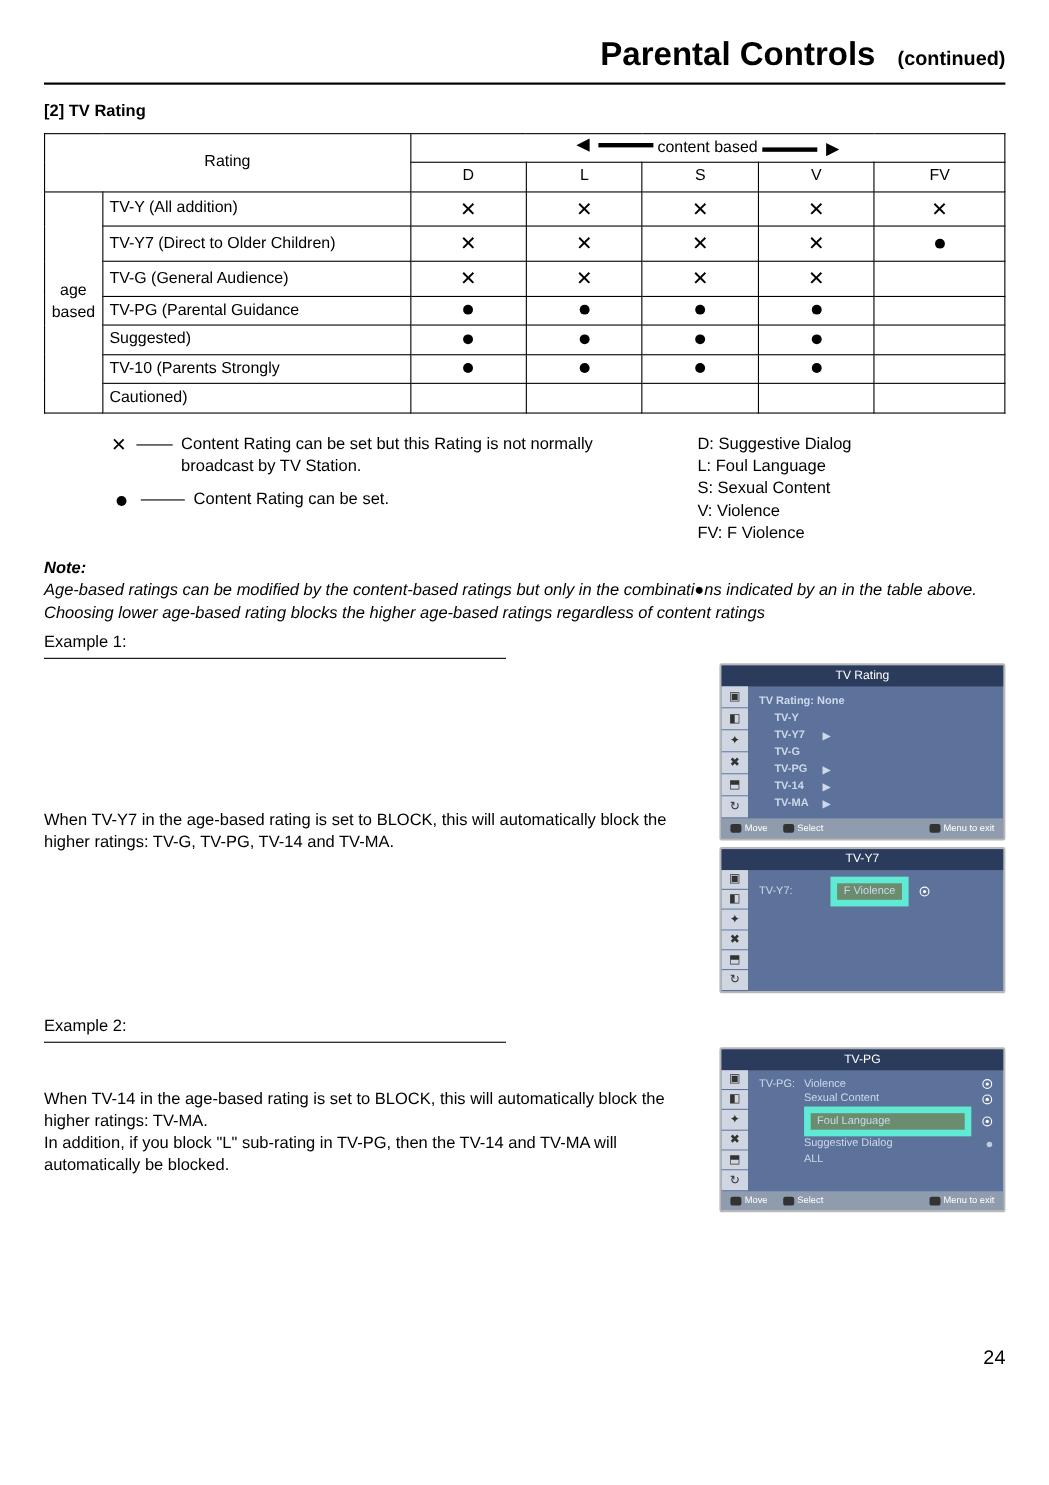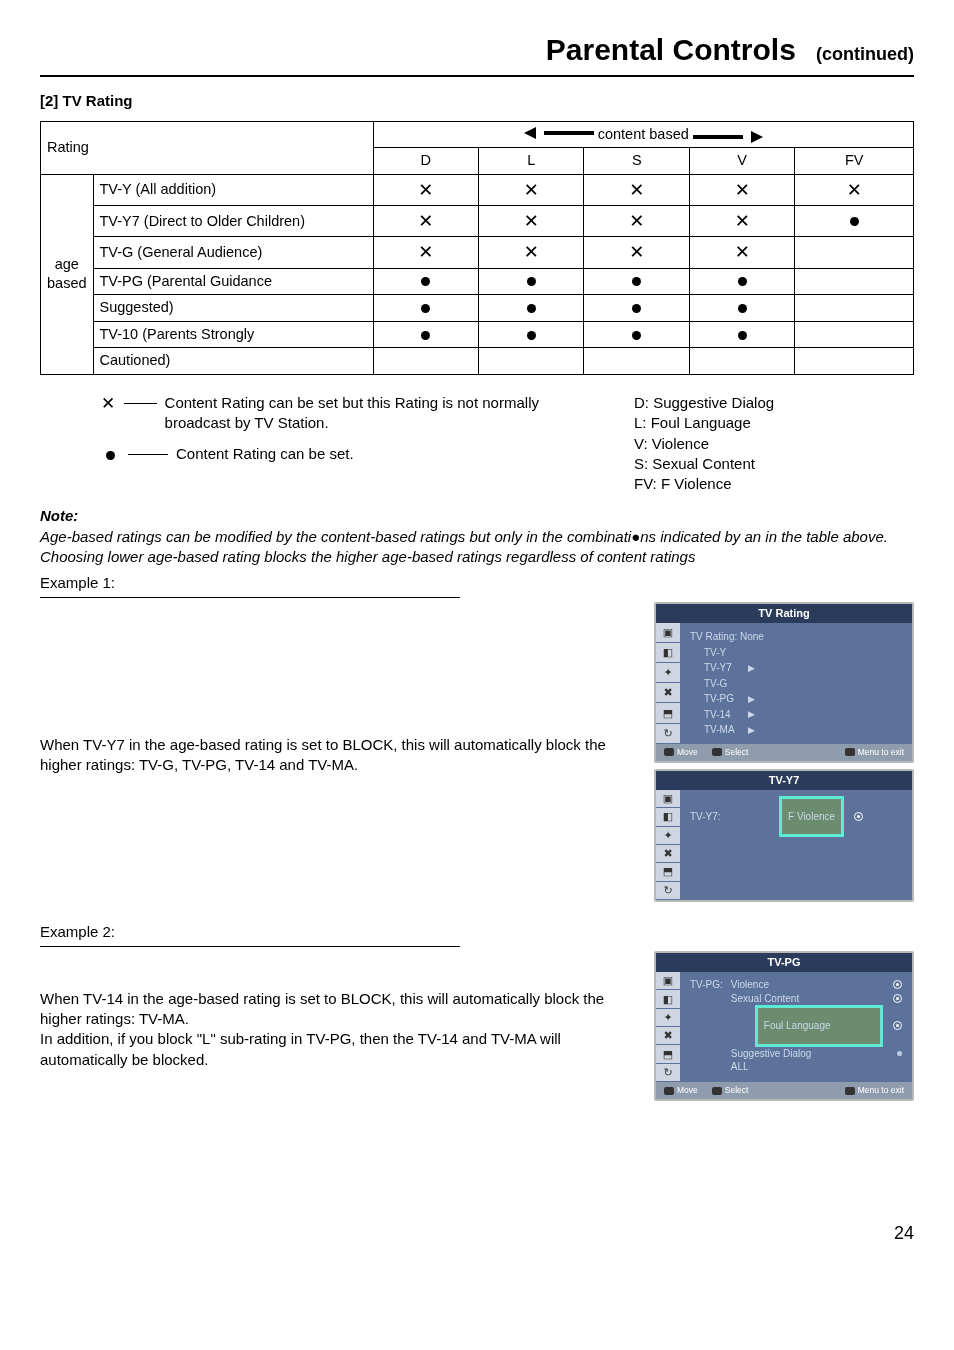--- a/index.html
+++ b/index.html
@@ -41,32 +41,32 @@
   .legend-line { width: 40px; border-top: 1px solid #000; margin-top: 10px; }
   .legend-right { flex: 0 0 280px; }
   .note-heading { font-weight: bold; font-style: italic; margin-top: 12px; }
   .note-body { font-style: italic; text-align: justify; }
   .example-label { margin-top: 6px; margin-bottom: 4px; }
   .example-block { display: flex; gap: 14px; align-items: center; }
   .example-text-2 { flex: 1; padding-top: 6px; }
   .hr-short { border-top: 1px solid #000; width: 48%; margin-bottom: 4px; }
   .osd-stack { width: 260px; display: flex; flex-direction: column; gap: 6px; }
   .osd { background: #5c729b; border: 2px solid #b8b8b8; border-radius: 2px; color: #fff; font-family: Arial, sans-serif; font-size: 10px; position: relative; }
-  .osd-title { background: #2a3b5c; text-align: center; font-weight: bold; padding: 2px 0; font-size: 11px; }
+  .osd-title { background: #2a3b5c; text-align: center; font-weight: normal; padding: 2px 0; font-size: 11px; }
   .osd-body { display: flex; }
   .osd-iconcol { width: 24px; background: #7a8fb0; display: flex; flex-direction: column; }
   .osd-iconcol .ic { flex:1; border-bottom:1px solid #5c729b; display:flex; align-items:center; justify-content:center; font-size:11px; color:#333; background:#cfd6e2;}
   .osd-content { flex: 1; padding: 6px 10px; min-height: 110px; }
-  .osd-row { display: flex; align-items: center; gap: 8px; padding: 1px 0; color: #cdd8ea; }
+  .osd-row { display: flex; align-items: center; gap: 8px; padding: 1px 0; color: #cdd8ea; font-weight: bold; }
   .osd-row .lbl { width: 50px; }
   .osd-row .arrow { color: #cdd8ea; font-size: 9px; }
   .osd-footer { background: #8f9cae; display: flex; gap: 14px; padding: 3px 8px; font-size: 8.5px; color: #fff; align-items:center;}
   .osd-footer .btn { display: inline-flex; align-items: center; gap: 3px; }
   .osd-footer .k { background:#333; border-radius:2px; width:10px; height:8px; display:inline-block;}
-  .osd-sel { background: #6b8c6f; padding: 11px 6px; border:3px solid #5eead4;margin-left:24px;}
+  .osd-sel { background: #6b8c6f; padding: 1px 6px; border:6px solid #5eead4;}
   .osd-circ { display:inline-block; width:9px; height:9px; border:1px solid #fff; border-radius:50%; position:relative;}
   .osd-circ.filled::after{content:"";position:absolute;top:2px;left:2px;width:3px;height:3px;background:#fff;border-radius:50%;}
   .osd-bullet{ display:inline-block; width:5px; height:5px; background:#c0cde0; border-radius:50%;}
   .inner-row { display:flex; gap:10px; align-items:center; color:#cdd8ea;}
   .inner-row .k { width:55px;}
   .page-num { text-align: right; font-size: 18px; margin-top: 120px; }
   .narrow-left { padding-left: 60px; }
 </style>
 </head>
 <body>
@@ -76,21 +76,21 @@
     <span class="main">Parental Controls</span>
     <span class="cont">(continued)</span>
   </div>
 </div>
 
 <div class="section-heading">[2] TV Rating</div>
 
 <table class="rating">
   <tbody>
       <tr>
-    <td rowspan="2" colspan="2" class="left" style="margin-top:20px;">Rating</td>
+    <td rowspan="2" colspan="2" class="left" style="text-align:center;margin-top:20px;">Rating</td>
     <td colspan="5">
       <span class="content-based-cell">
         <span class="cb-arrow">
               <span class="tri-l"></span>
               <span class="bar"></span>
             </span>
         <span style="margin:0 0;">content based</span>
         <span class="cb-arrow">
               <span class="bar"></span>
               <span class="tri-r"></span>
@@ -176,22 +176,22 @@
     </div>
     <div class="legend-row">
       <span class="legend-sym"><span class="dot"></span></span>
       <span class="legend-line"></span>
       <span>Content Rating can be set.</span>
     </div>
   </div>
   <div class="legend-right">
     <div>D: Suggestive Dialog</div>
     <div>L: Foul  Language</div>
+    <div>S: Sexual Content</div>
     <div>V: Violence</div>
-    <div>S: Sexual Content</div>
     <div>FV: F Violence</div>
   </div>
 </div>
 
 <div class="note-heading">Note:</div>
 <div class="note-body">Age-based ratings can be modified by the content-based ratings but only in the combinati●ns indicated by an    in the table above.</div>
 <div class="note-body">Choosing lower age-based rating blocks the higher age-based ratings regardless of content ratings</div>
 
 <div class="example-label">Example 1:</div>
 <div class="hr-short"></div>

